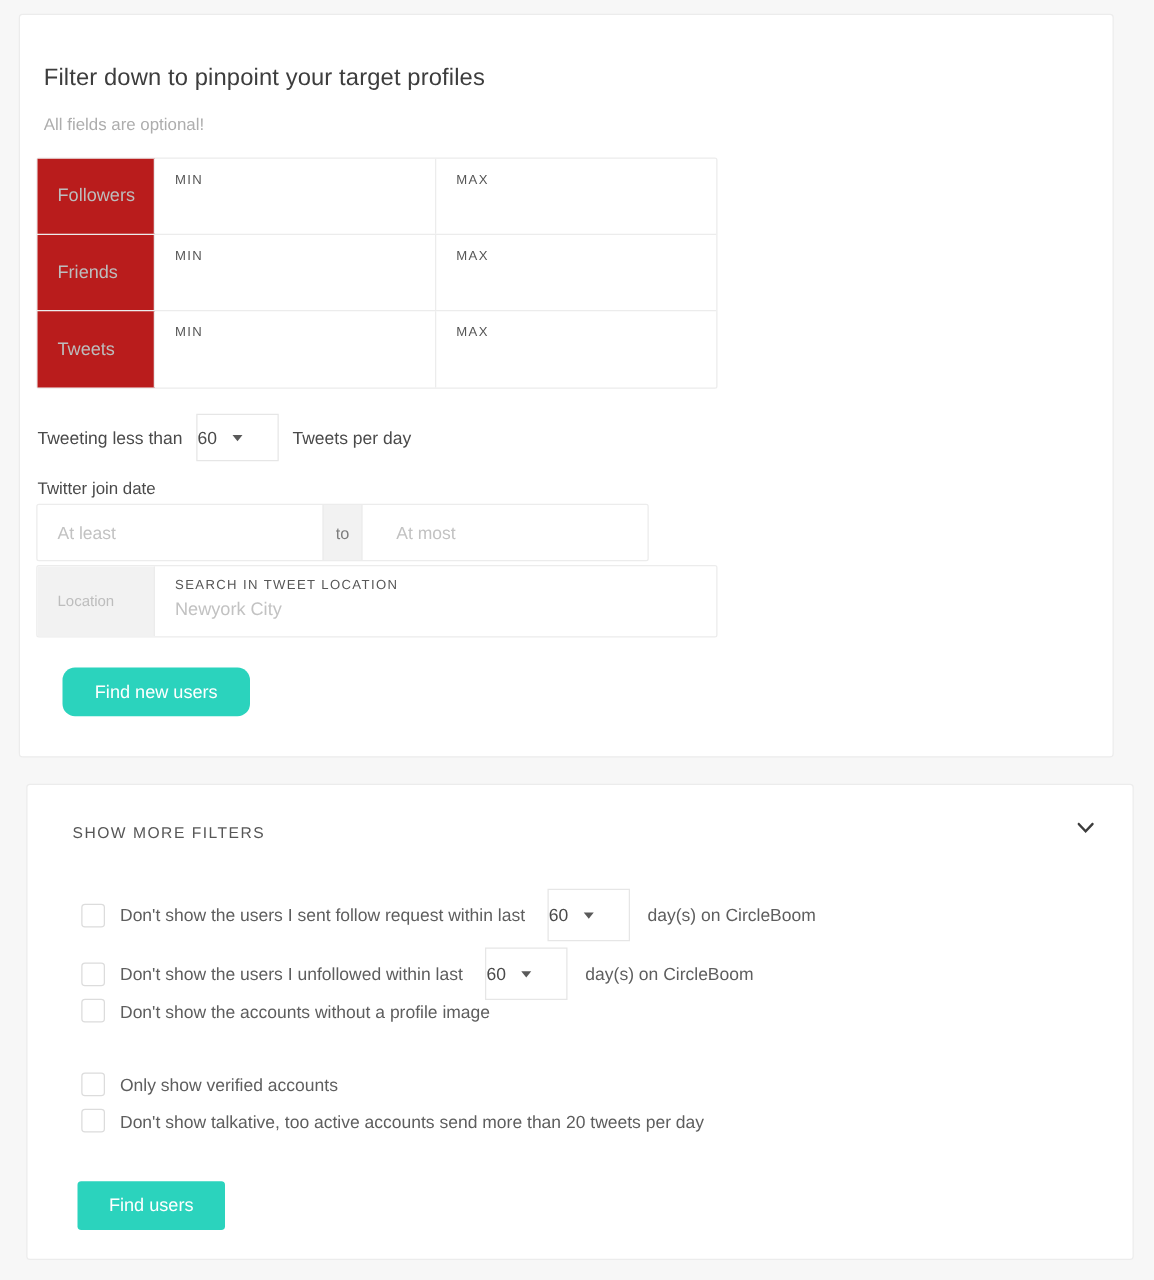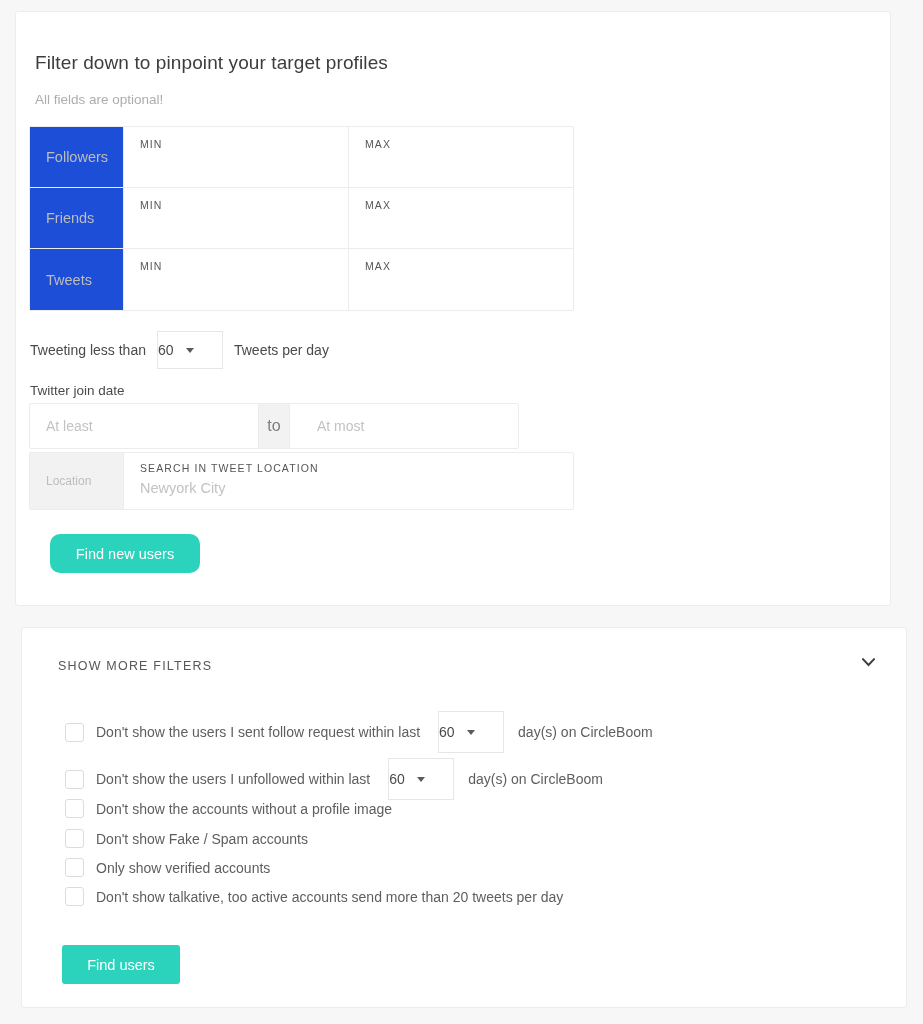--- a/index.html
+++ b/index.html
@@ -39,21 +39,21 @@
     position: absolute; left: 29px; top: 126px;
     width: 545px;
     border: 1px solid #ececec;
     border-radius: 2px;
     background: #fff;
   }
   .mm-row { display: flex; height: 61px; border-bottom: 1px solid #ececec; }
   .mm-row:last-child { border-bottom: none; }
   .mm-label {
     width: 94px; flex: 0 0 94px;
-    background: #1d4ed8;
+    background: #b91c1c;
     border-right: 1px solid #ececec;
     display: flex; align-items: center;
     padding-left: 16px;
     font-size: 14.5px; color: #bdbdbd;
   }
   .mm-cell {
     flex: 1 1 0; position: relative;
     border-right: 1px solid #ececec;
     padding: 11px 0 0 16px;
   }
@@ -97,21 +97,21 @@
   .jd-input {
     flex: 1 1 0; height: 100%;
     display: flex; align-items: center; padding-left: 16px;
     font-size: 14px; color: #c2c2c2;
   }
   .jd-sep {
     width: 32px; flex: 0 0 32px; height: 100%;
     background: #f2f2f2;
     border-left: 1px solid #ececec; border-right: 1px solid #ececec;
     display: flex; align-items: center; justify-content: center;
-    font-size: 16px; color: #7d7d7d;
+    font-size: 13px; color: #7d7d7d;
   }
 
   
   .loc-box {
     position: absolute; left: 29px; top: 452px;
     width: 545px; height: 58px;
     display: flex;
     border: 1px solid #ececec; border-radius: 2px;
     background: #fff; overflow: hidden;
   }
@@ -272,24 +272,20 @@
       <span class="caret"></span>
     </div>
     <span class="cb-suffix">day(s) on CircleBoom</span>
   </div>
 
   <div class="cb-row" id="cb-row-3">
     <div class="cb"></div>
     <span class="cb-label">Don't show the accounts without a profile image</span>
   </div>
 
-  <div class="cb-row" id="cb-row-4">
-    <div class="cb"></div>
-    <span class="cb-label">Don't show Fake / Spam accounts</span>
-  </div>
 
   <div class="cb-row" id="cb-row-5">
     <div class="cb"></div>
     <span class="cb-label">Only show verified accounts</span>
   </div>
 
   <div class="cb-row" id="cb-row-6">
     <div class="cb"></div>
     <span class="cb-label">Don't show talkative, too active accounts send more than 20 tweets per day</span>
   </div>

